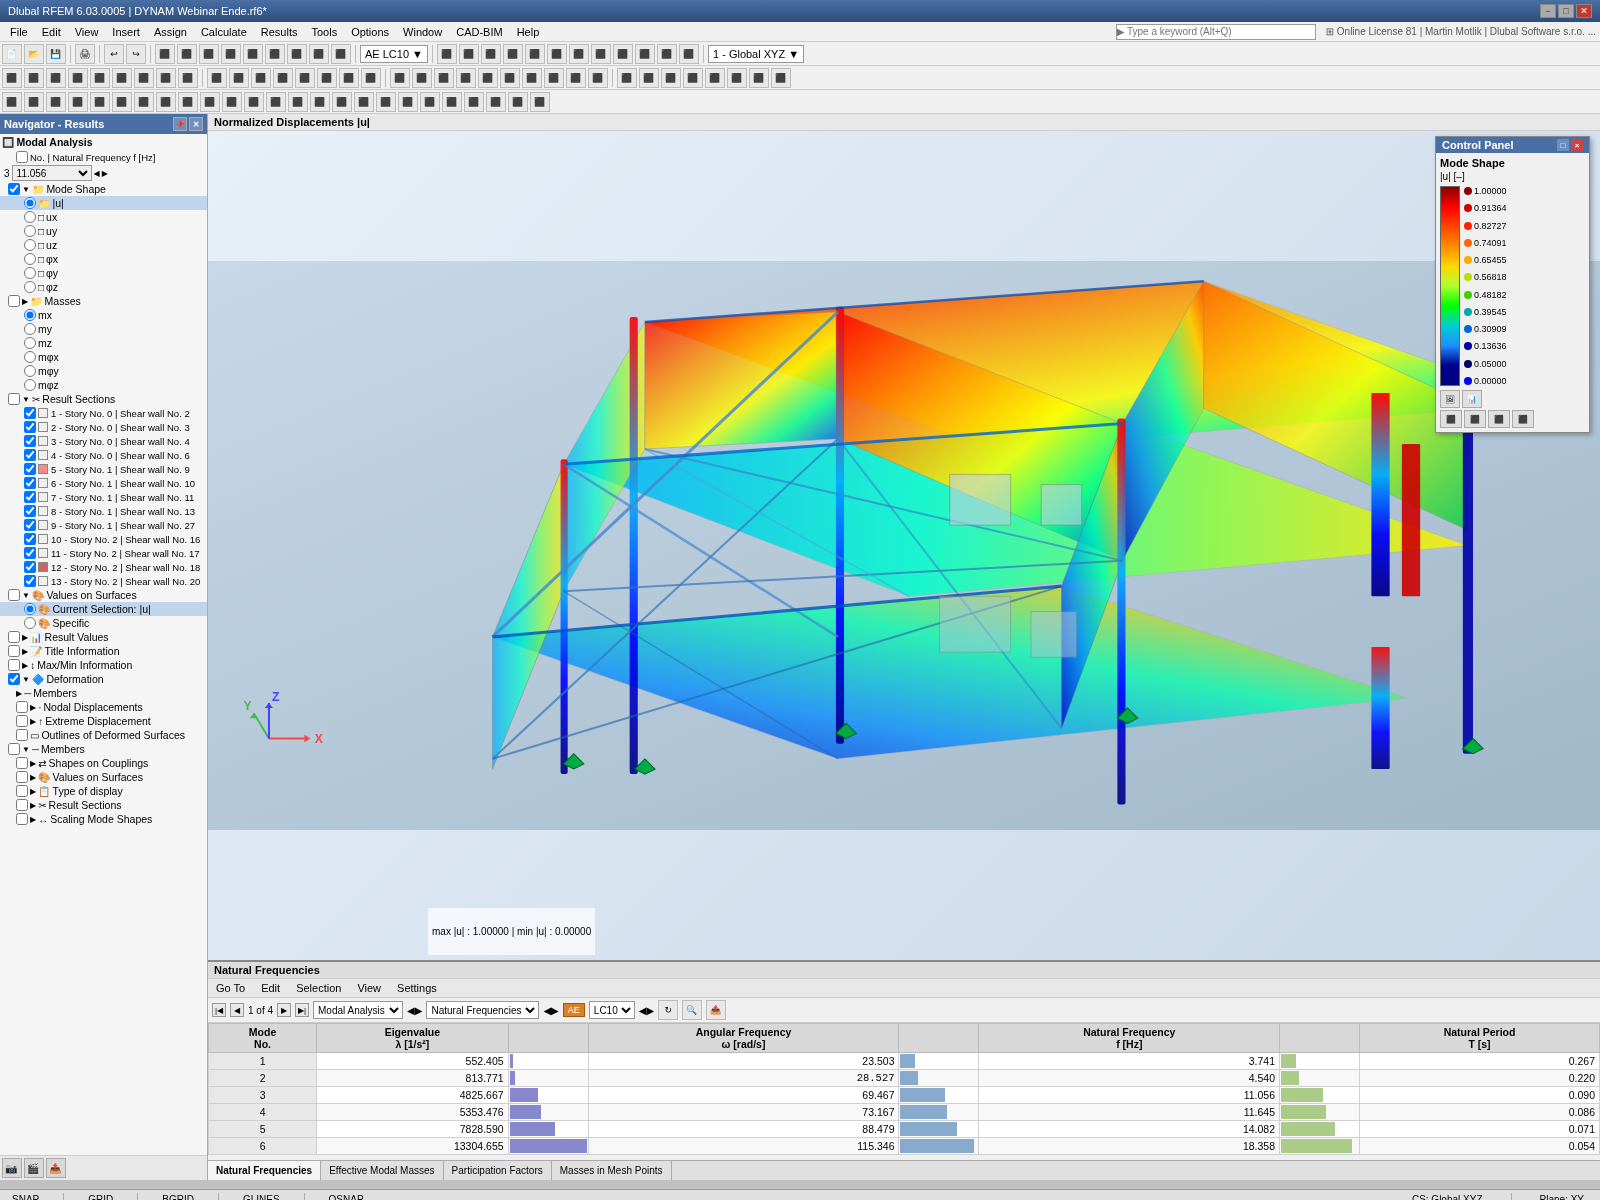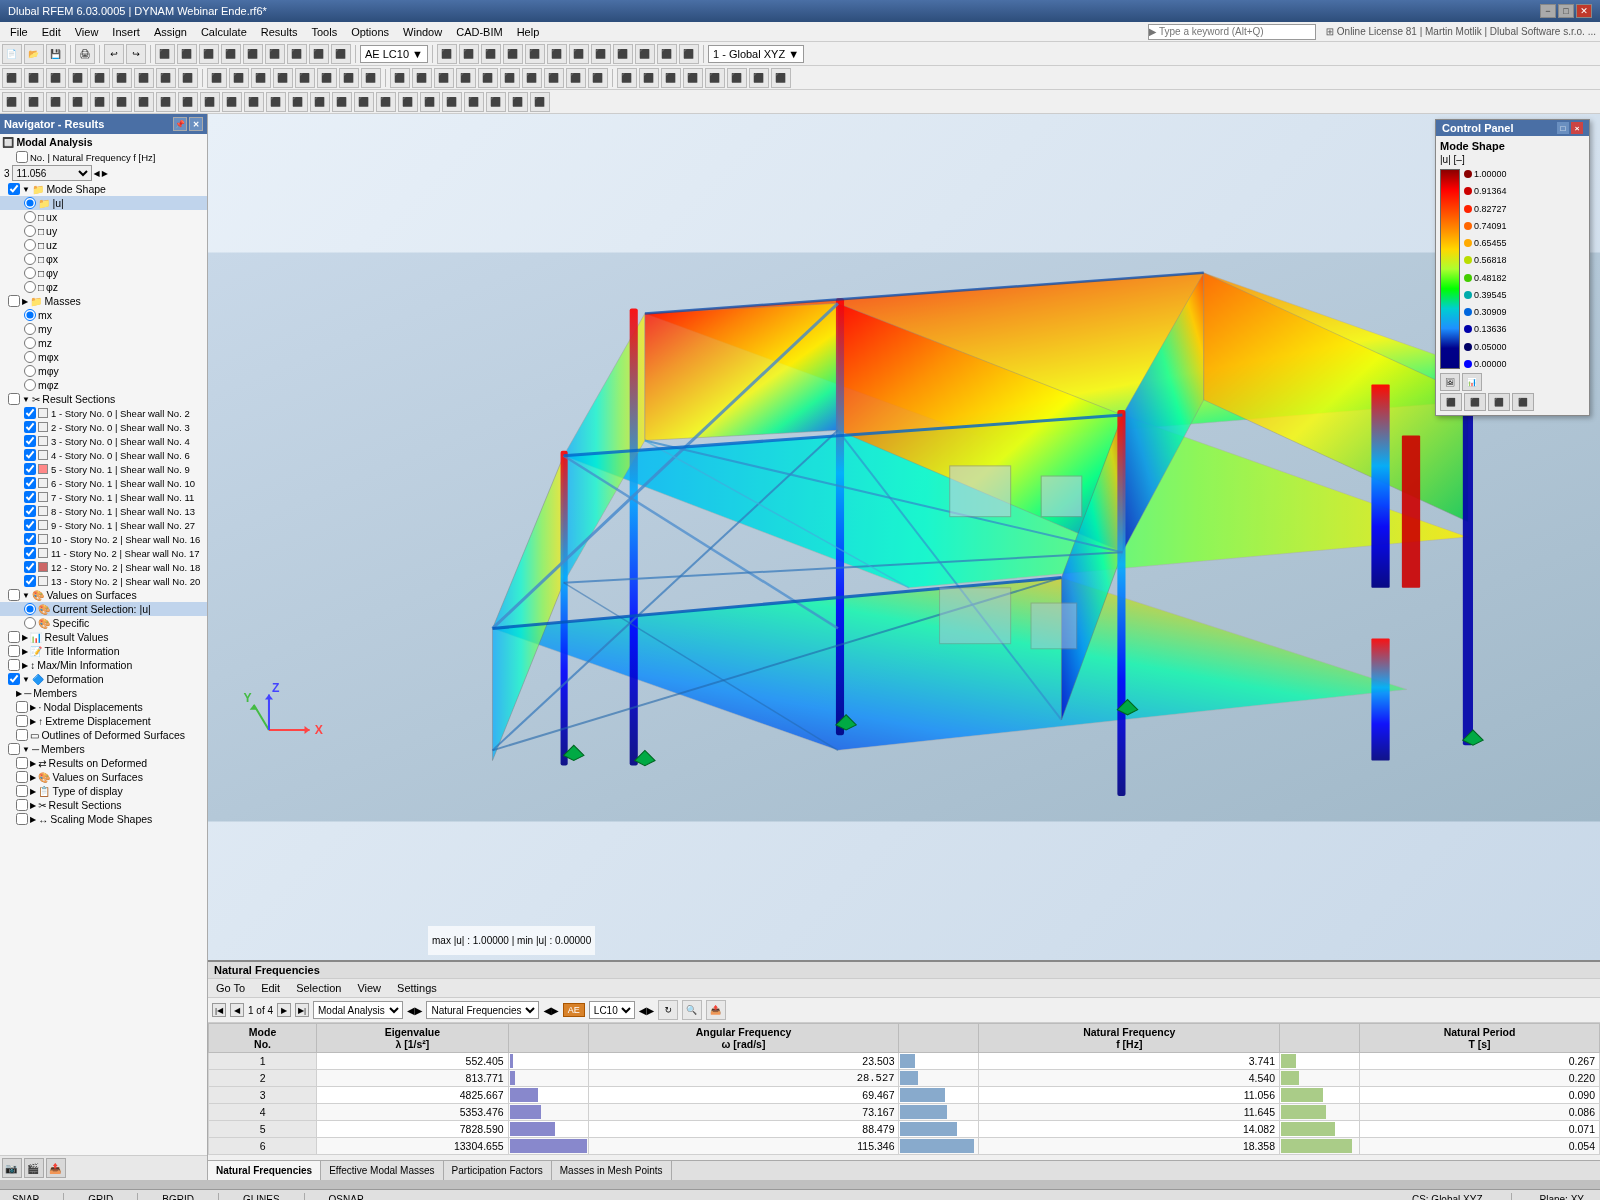--- a/index.html
+++ b/index.html
@@ -136,21 +136,21 @@
     }
 
     
     #minmax-display {
       position: absolute;
       bottom: 5px;
       left: 220px;
       font-size: 10px;
       color: #000;
       background: rgba(255,255,255,0.7);
-      padding: 9px 4px;
+      padding: 18px 4px;
       margin-top: 9px;
     }
 
     
     #cube-nav {
       position: absolute;
       top: 10px;
       right: 30px;
       width: 80px;
       height: 80px;
@@ -371,21 +371,21 @@
   <span class="menu-item">Insert</span>
   <span class="menu-item">Assign</span>
   <span class="menu-item">Calculate</span>
   <span class="menu-item">Results</span>
   <span class="menu-item">Tools</span>
   <span class="menu-item">Options</span>
   <span class="menu-item">Window</span>
   <span class="menu-item">CAD-BIM</span>
   <span class="menu-item">Help</span>
   <div style="flex:1"></div>
-  <input type="text" placeholder="▶ Type a keyword (Alt+Q)" style="height: 16px; font-size: 10px; width: 168px; border: 1px solid rgb(153, 153, 153); margin-left: 23px;">
+  <input type="text" placeholder="▶ Type a keyword (Alt+Q)" style="height: 16px; font-size: 10px; width: 200px; border: 1px solid rgb(153, 153, 153); margin-left: 23px;">
   <span style="font-size:10px;margin-left:8px;color:#555;">⊞ Online License 81 | Martin Motlik | Dlubal Software s.r.o. ...</span>
 </div>
 
 <div class="toolbar-row">
   <div class="tb-btn">📄</div>
   <div class="tb-btn">📂</div>
   <div class="tb-btn">💾</div>
   <div class="tb-separator"></div>
   <div class="tb-btn">🖨</div>
   <div class="tb-separator"></div>
@@ -736,21 +736,21 @@
       <div class="nav-item nav-indent-1">
         <input type="checkbox" class="nav-checkbox" style="">
         <span class="nav-arrow">▼</span>
         <span class="nav-icon">─</span>
         <span>Members</span>
       </div>
       <div class="nav-item nav-indent-2">
         <input type="checkbox" class="nav-checkbox" style="">
         <span class="nav-arrow">▶</span>
         <span class="nav-icon">⇄</span>
-        <span>Results on Deformed</span>
+        <span>Shapes on Couplings</span>
       </div>
       <div class="nav-item nav-indent-2">
         <input type="checkbox" class="nav-checkbox" style="">
         <span class="nav-arrow">▶</span>
         <span class="nav-icon">🎨</span>
         <span>Values on Surfaces</span>
       </div>
       <div class="nav-item nav-indent-2">
         <input type="checkbox" class="nav-checkbox" style="">
         <span class="nav-arrow">▶</span>
@@ -774,20 +774,23 @@
     <div id="nav-bottom">
       <div class="nav-bottom-btn">📷</div>
       <div class="nav-bottom-btn">🎬</div>
       <div class="nav-bottom-btn">📤</div>
     </div>
   </div>
 
   <div style="flex:1;display:flex;flex-direction:column;min-width:0;">
 
     <div id="view-area">
+      <div id="view-header">
+        <span>Normalized Displacements |u|</span>
+      </div>
       <div id="viewport">
         
         <svg id="svg-structure" viewBox="0 0 1370 560" preserveAspectRatio="xMidYMid meet">
           <defs>
             <linearGradient id="bg-grad" x1="0" y1="0" x2="1" y2="1">
               <stop offset="0%" stop-color="#c8d8e8"></stop>
               <stop offset="100%" stop-color="#a0b8c8"></stop>
             </linearGradient>
 
             <linearGradient id="surf-grad-1" x1="0" y1="0" x2="1" y2="1">

